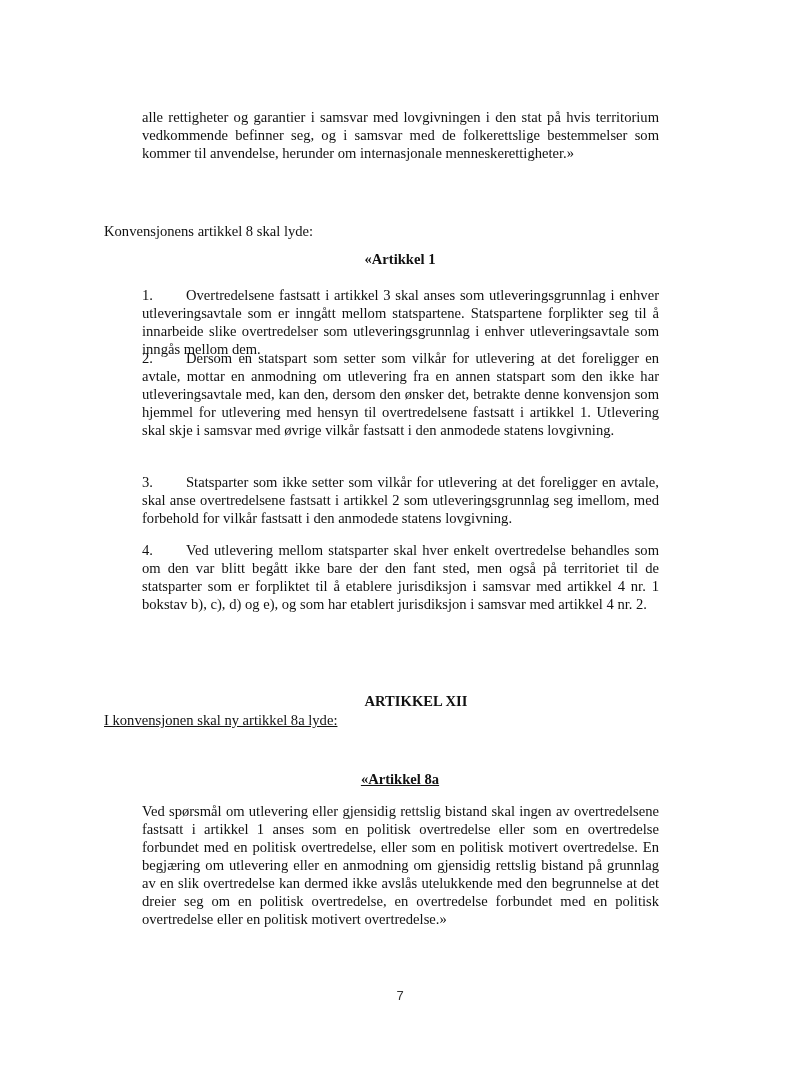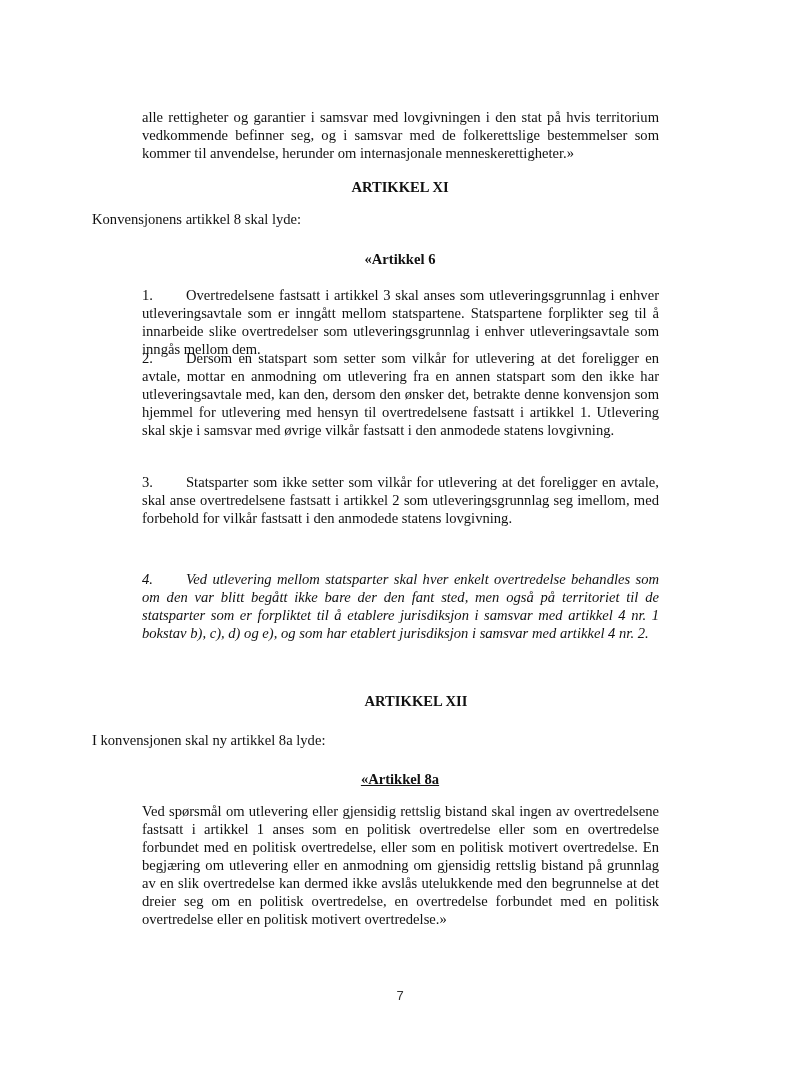--- a/index.html
+++ b/index.html
@@ -35,21 +35,21 @@
       position: absolute;
       left: 0;
       width: 800px;
       text-align: center;
       font-weight: bold;
       margin: 0;
     }
     .lead {
       position: absolute;
       left: 92px;
-      margin: 0;
+      margin: 12px;
     }
     .num {
       display: inline-block;
       width: 44px;
     }
     .pageno {
       position: absolute;
       left: 0;
       width: 800px;
       top: 987px;
@@ -59,46 +59,45 @@
       color: #333333;
     }
   </style>
 </head>
 <body>
 
 <div class="page">
 
   <p class="block" style="top:108px;">alle rettigheter og garantier i samsvar med lovgivningen i den stat på hvis territorium vedkommende befinner seg, og i samsvar med de folkerettslige bestemmelser som kommer til anvendelse, herunder om internasjonale menneskerettigheter.»</p>
 
-  <p class="heading" style="top:178px;">ARTIKKEL XI</p>
 
   <p class="lead" style="top:210px;">Konvensjonens artikkel 8 skal lyde:</p>
 
-  <p class="heading" style="top:250px;">«Artikkel 6</p>
+  <p class="heading" style="top:250px;">«Artikkel 1</p>
 
   <p class="block" style="top:286px;">
     <span class="num">1.</span><span>Overtredelsene fastsatt i artikkel 3 skal anses som utleveringsgrunnlag i enhver utleveringsavtale som er inngått mellom statspartene. Statspartene forplikter seg til å innarbeide slike overtredelser som utleveringsgrunnlag i enhver utleveringsavtale som inngås mellom dem.</span>
   </p>
 
   <p class="block" style="top:349px;">
     <span class="num">2.</span><span>Dersom en statspart som setter som vilkår for utlevering at det foreligger en avtale, mottar en anmodning om utlevering fra en annen statspart som den ikke har utleveringsavtale med, kan den, dersom den ønsker det, betrakte denne konvensjon som hjemmel for utlevering med hensyn til overtredelsene fastsatt i artikkel 1. Utlevering skal skje i samsvar med øvrige vilkår fastsatt i den anmodede statens lovgivning.</span>
   </p>
 
   <p class="block" style="top:473px;">
     <span class="num">3.</span><span>Statsparter som ikke setter som vilkår for utlevering at det foreligger en avtale, skal anse overtredelsene fastsatt i artikkel 2 som utleveringsgrunnlag seg imellom, med forbehold for vilkår fastsatt i den anmodede statens lovgivning.</span>
   </p>
 
-  <p class="block" style="top:570px;font-style:italic;">
+  <p class="block" style="top:541px;">
     <span class="num">4.</span><span>Ved utlevering mellom statsparter skal hver enkelt overtredelse behandles som om den var blitt begått ikke bare der den fant sted, men også på territoriet til de statsparter som er forpliktet til å etablere jurisdiksjon i samsvar med artikkel 4 nr. 1 bokstav b), c), d) og e), og som har etablert jurisdiksjon i samsvar med artikkel 4 nr. 2.</span>
   </p>
 
 
   <p class="heading" style="top:692px;margin-left:16px;">ARTIKKEL XII</p>
 
-  <p class="lead" style="top:731px;">I konvensjonen skal ny artikkel 8a lyde:</p>
+  <p class="lead" style="top:699px;text-decoration:underline;">I konvensjonen skal ny artikkel 8a lyde:</p>
 
   <p class="heading" style="top:770px;text-decoration:underline;">«Artikkel 8a</p>
 
   <p class="block" style="top:802px;">Ved spørsmål om utlevering eller gjensidig rettslig bistand skal ingen av overtredelsene fastsatt i artikkel 1 anses som en politisk overtredelse eller som en overtredelse forbundet med en politisk overtredelse, eller som en politisk motivert overtredelse. En begjæring om utlevering eller en anmodning om gjensidig rettslig bistand på grunnlag av en slik overtredelse kan dermed ikke avslås utelukkende med den begrunnelse at det dreier seg om en politisk overtredelse, en overtredelse forbundet med en politisk overtredelse eller en politisk motivert overtredelse.»</p>
 
   <div class="pageno">7</div>
 
 </div>
 
 </body></html>

